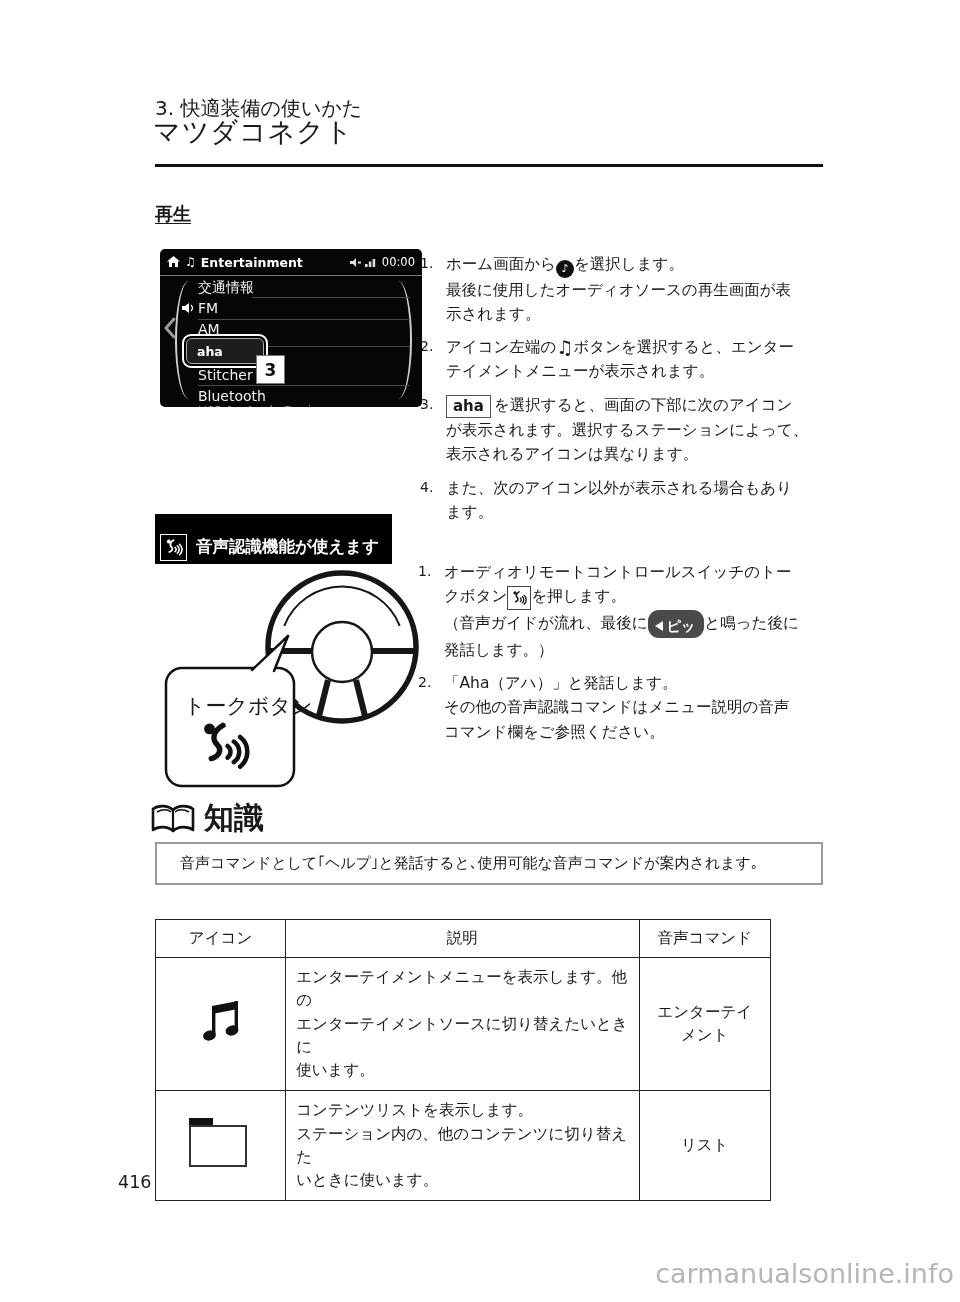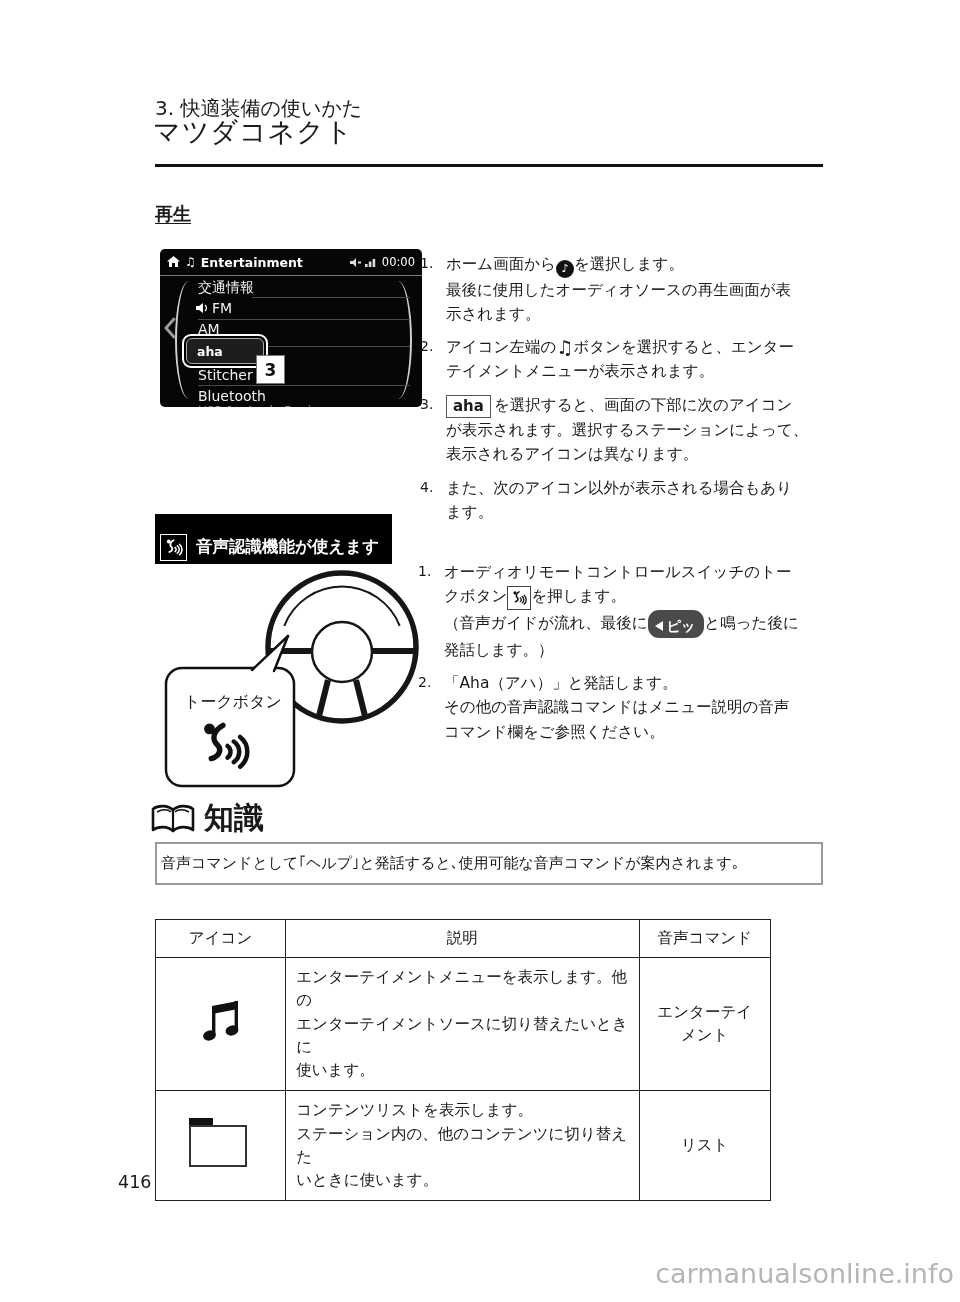--- a/index.html
+++ b/index.html
@@ -62,28 +62,28 @@
 
   
   .voice-banner{left:155px;top:514px;height:34px;display:inline-flex;align-items:center;
                 gap:9px;background:#000;color:#fff;padding:16px 13px 0 5px;}
   .vb-iconbox{width:25px;height:25px;border:1.5px solid #fff;display:flex;
               align-items:center;justify-content:center;}
   .vb-label{font-size:16.5px;font-weight:bold;}
 
   
   .wheel-wrap{left:160px;top:552px;width:266px;height:240px;}
-  .callout-label{position:absolute;left:24px;top:140px;font-size:16px;}
+  .callout-label{position:absolute;left:24px;top:140px;font-size:21px;}
   .callout-icon{position:absolute;left:36px;top:167px;}
 
   
   .know-head{left:150px;top:798px;display:flex;align-items:center;gap:8px;}
   .know-title{font-size:30px;font-weight:bold;}
   .note-box{left:155px;top:842px;width:668px;box-sizing:border-box;
-            border:2.5px solid #9a9a9a;padding:10px 4px;font-size:15px;}
+            border:2.5px solid #9a9a9a;padding:10px 23px;font-size:15px;}
 
   
   .cmd-table{position:absolute;left:155px;top:919px;width:616px;border-collapse:collapse;}
   .cmd-table th,.cmd-table td{border:1.5px solid #222;font-size:15.5px;color:#1a1a1a;}
   .cmd-table th{font-weight:normal;height:33px;padding:2px 6px;text-align:center;}
   .col-icon{width:128px;text-align:center;}
   .col-desc{width:392px;}
   .col-cmd{width:136px;text-align:center;}
   .cmd-table td.desc{padding:8px 10px;line-height:1.5;}
   .cmd-table td.cmd{text-align:center;line-height:1.5;}
@@ -134,21 +134,21 @@
   </div>
 
   <div class="arcL"></div>
   <div class="arcR"></div>
   <svg class="chev" width="14" height="22" viewBox="0 0 14 22">
     <polyline points="11,2 3,11 11,20" fill="none" stroke="#9a9a9a" stroke-width="3" stroke-linecap="round" stroke-linejoin="round"></polyline>
   </svg>
 
   <div class="scr-item" style="top:30px;">交通情報</div>
   <div class="sep" style="left:92px;right:12px;top:48px;"></div>
-  <div class="scr-item" style="top:51px;margin-left:14px;">
+  <div class="scr-item" style="top:51px;">
     <svg width="12" height="10" viewBox="0 0 12 10" style="position:absolute;left:-16px;top:3px;">
       <polygon points="0,3 3,3 7,0 7,10 3,7 0,7" fill="#fff"></polygon>
         <path d="M9 2 q3 3 0 6" stroke="#fff" stroke-width="1.2" fill="none"></path>
     </svg>
     <span>FM</span>
   </div>
   <div class="sep" style="left:38px;right:12px;top:70px;"></div>
   <div class="scr-item" style="top:72px;">AM</div>
   <div class="sep" style="left:106px;right:12px;top:97px;"></div>
 

